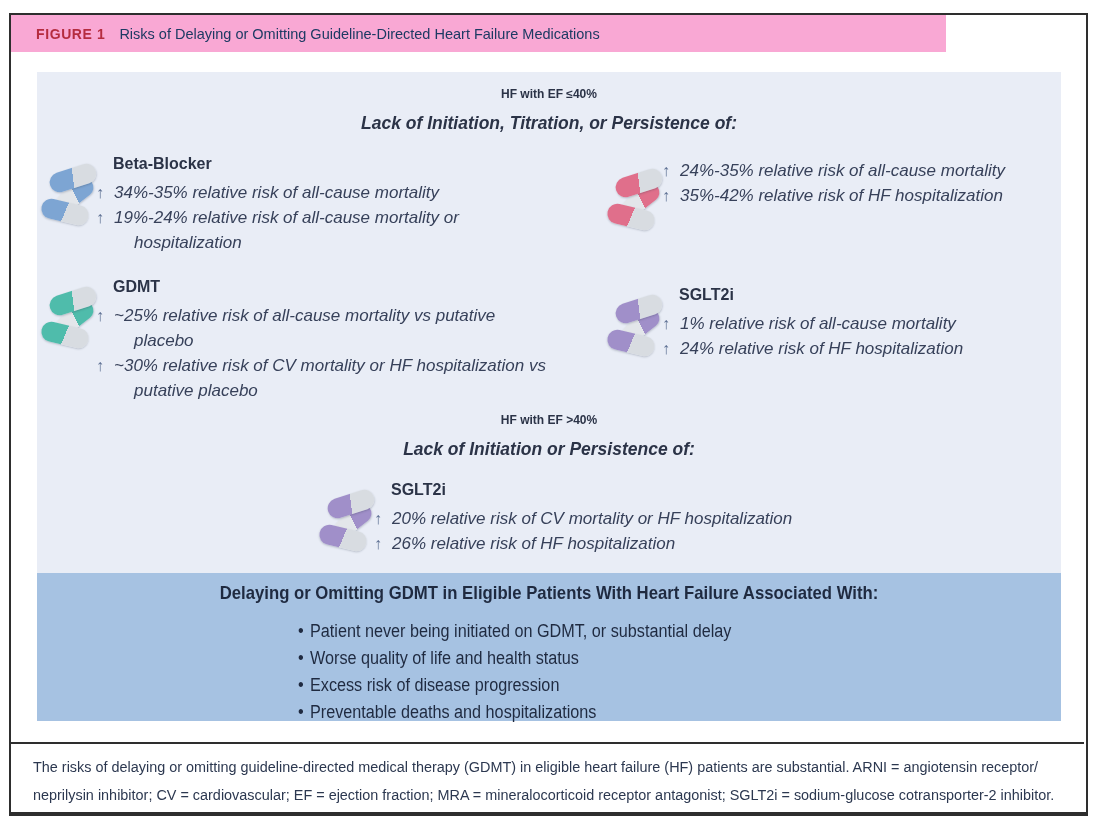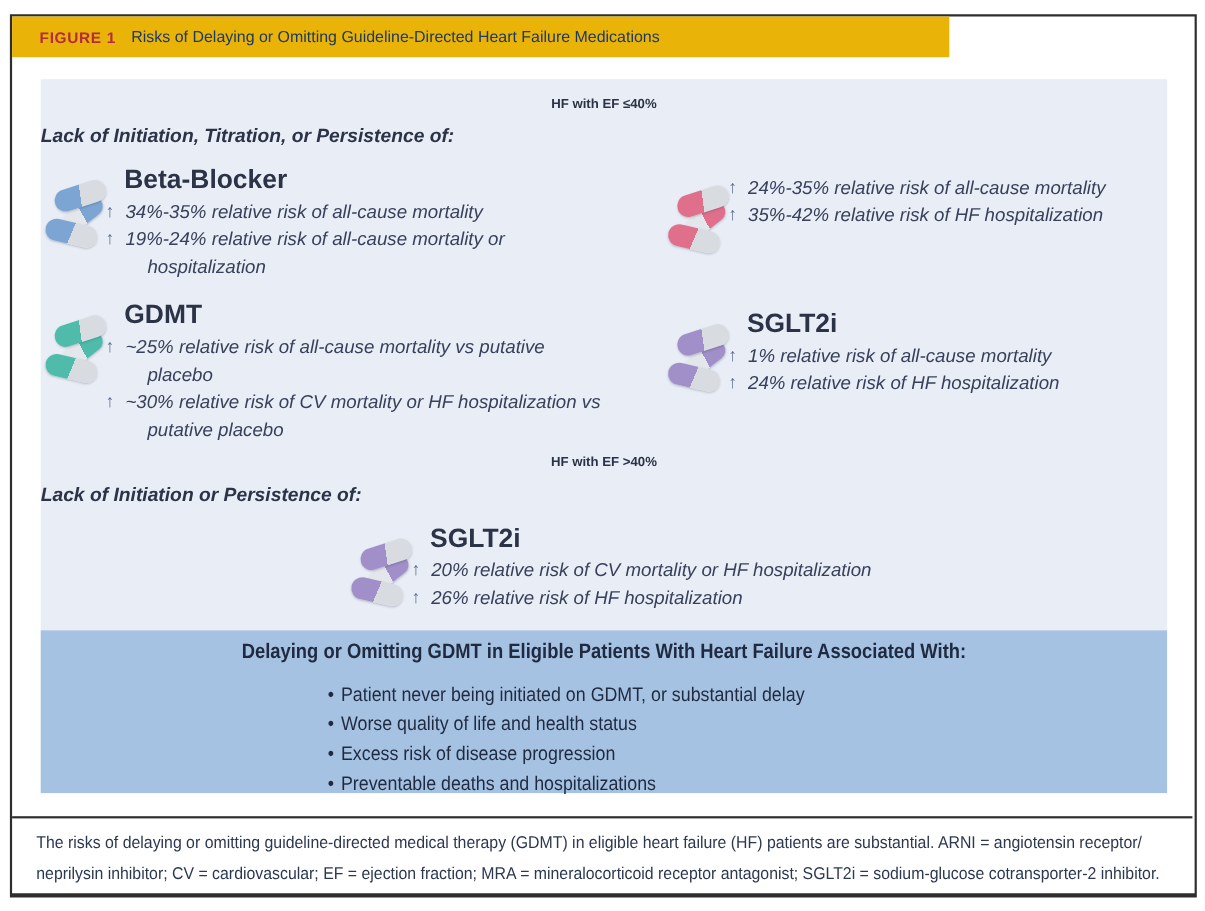--- a/index.html
+++ b/index.html
@@ -2,40 +2,40 @@
 <html><head>
 <meta charset="utf-8">
 <style>
   * { margin:0; padding:0; box-sizing:border-box; }
   body { background:#ffffff; font-family:"Liberation Sans", sans-serif; }
   #page { position:relative; width:1095px; height:828px; background:#ffffff; overflow:hidden; }
 
   
   .fig-frame { position:absolute; left:9px; top:13px; width:1079px; height:803px;
                border:2px solid #2e2e2e; border-bottom-width:4px; background:#ffffff; }
-  .header-band { position:absolute; left:11px; top:15px; width:852px; height:37px;
-                 background:#eab308; display:flex; align-items:center; padding-left:25px; }
+  .header-band { position:absolute; left:11px; top:15px; width:935px; height:37px;
+                 background:#f9a8d4; display:flex; align-items:center; padding-left:25px; }
   .fig-label { color:#b52c3f; font-weight:bold; font-size:14px; letter-spacing:0.6px; margin-right:14px; }
   .fig-title { color:#1d3a63; font-weight:normal; font-size:14.5px; }
 
   
   .main-panel { position:absolute; left:37px; top:72px; width:1024px; height:501px; background:#e9edf6; }
   .summary-panel { position:absolute; left:37px; top:573px; width:1024px; height:148px; background:#a6c2e2; }
   .caption-divider { position:absolute; left:11px; top:742px; width:1073px; height:2px; background:#2e2e2e; }
 
   
   .sec-head { position:absolute; left:37px; width:1024px; text-align:center;
               font-size:12px; font-weight:bold; color:#2b3347; }
-  .sec-sub  { position:absolute; left:37px; width:1024px; 
+  .sec-sub  { position:absolute; left:37px; width:1024px; text-align:center;
               font-size:17.5px; font-weight:bold; font-style:italic; color:#2b3347; }
 
   
   .med-block { position:absolute; }
   .med-content { margin-left:56px; }
-  .med-heading { font-size:24px; line-height:22px; font-weight:bold; color:#2b3347;
+  .med-heading { font-size:16px; line-height:22px; font-weight:bold; color:#2b3347;
                  padding-left:17px; margin-bottom:5px; }
   .risk { display:flex; font-size:17px; line-height:25px; font-style:italic; color:#37415a; }
   .risk .arr { flex:none; width:18px; font-style:normal; color:#5d6f93; font-size:16px; }
   .risk .txt div.cont { margin-left:20px; }
 
   
   .pill-cluster { position:absolute; left:0; top:12px; width:66px; height:66px; }
   .cap { position:absolute; height:20px; border-radius:10px;
          box-shadow:0 1px 2px rgba(40,50,70,0.25); }
   .cap-a { width:48px; left:9px;  top:3px;  transform:rotate(-18deg);

